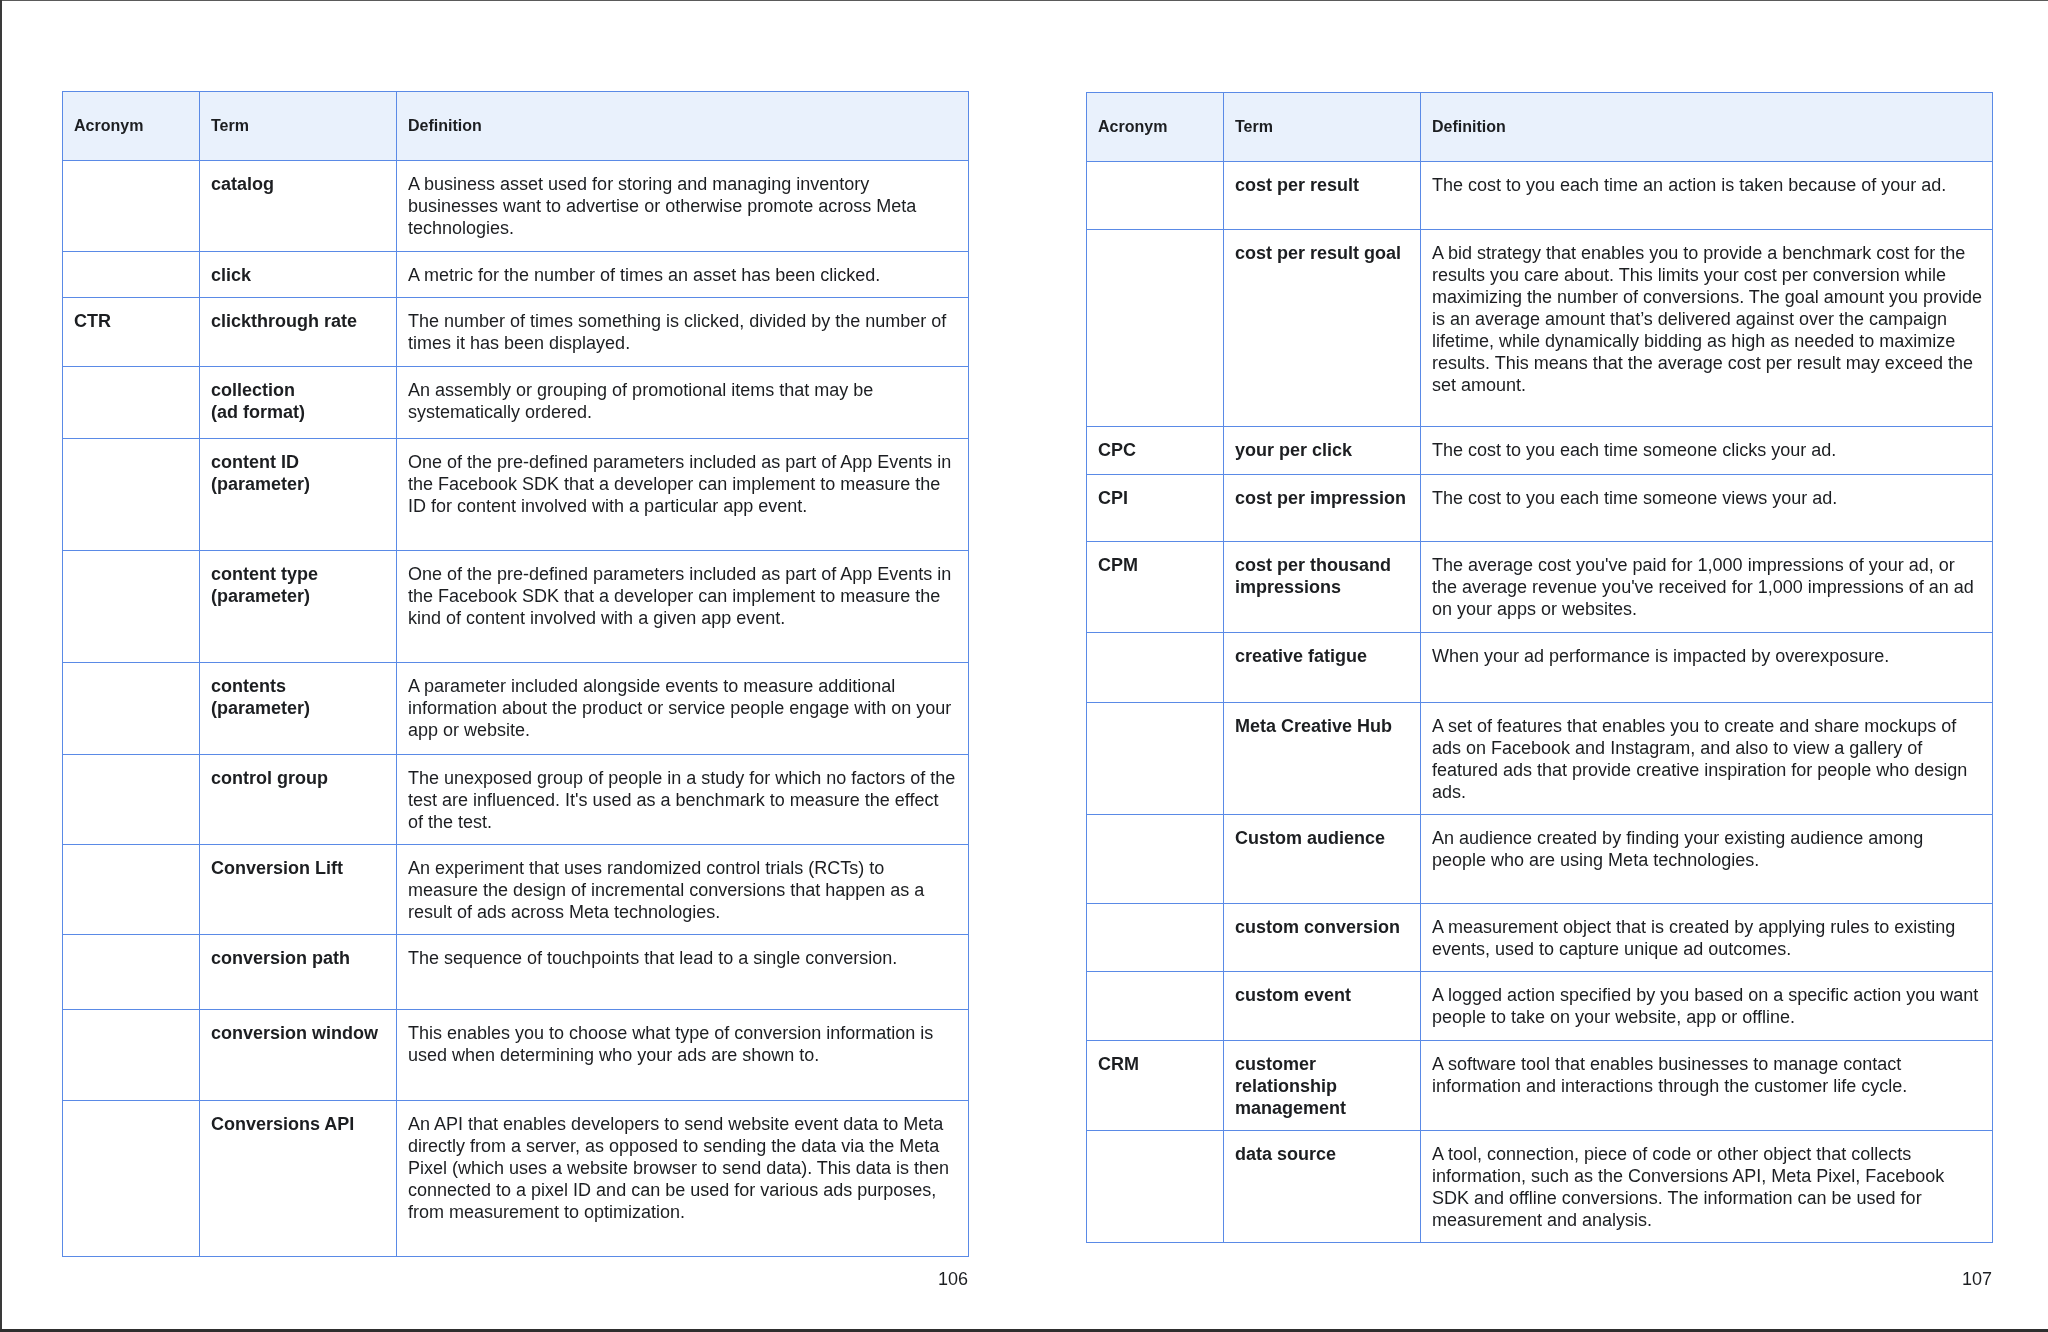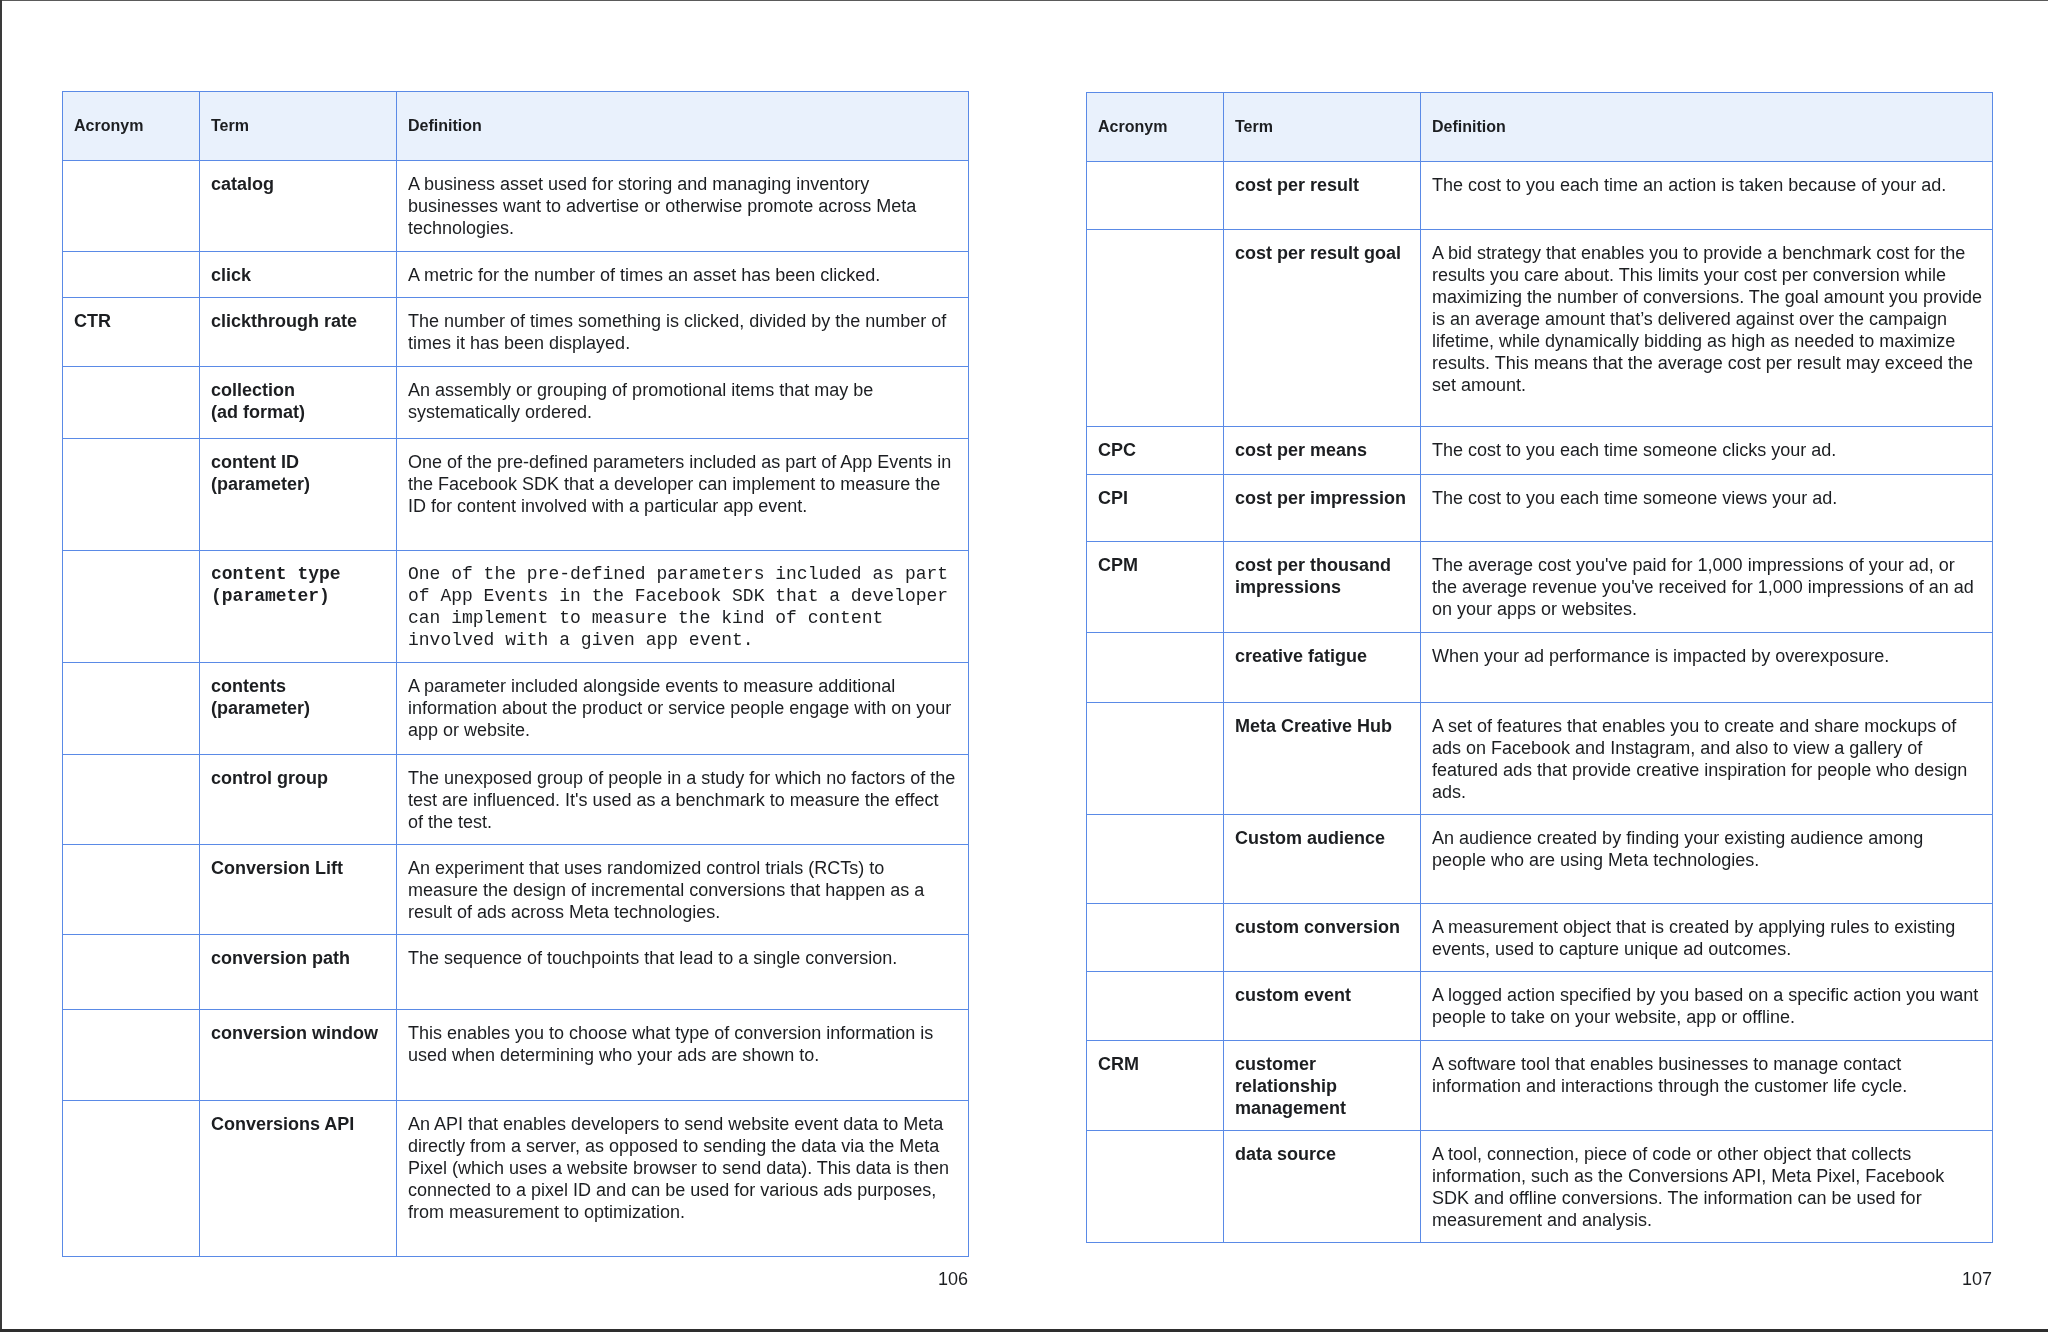--- a/index.html
+++ b/index.html
@@ -94,21 +94,21 @@
         <tr style="height: 72px;">
           <td class="acr"></td>
           <td class="term">collection<br>(ad format)</td>
           <td class="def">An assembly or grouping of promotional items that may be systematically ordered.</td>
         </tr>
         <tr style="height: 112px;">
           <td class="acr"></td>
           <td class="term">content ID<br>(parameter)</td>
           <td class="def">One of the pre-defined parameters included as part of App Events in the Facebook SDK that a developer can implement to measure the ID for content involved with a particular app event.</td>
         </tr>
-        <tr style="height: 112px; font-family: Liberation Mono, monospace;">
+        <tr style="height: 112px;">
           <td class="acr"></td>
           <td class="term">content type<br>(parameter)</td>
           <td class="def">One of the pre-defined parameters included as part of App Events in the Facebook SDK that a developer can implement to measure the kind of content involved with a given app event.</td>
         </tr>
         <tr style="height: 92px;">
           <td class="acr"></td>
           <td class="term">contents<br>(parameter)</td>
           <td class="def">A parameter included alongside events to measure additional information about the product or service people engage with on your app or website.</td>
         </tr>
         <tr style="height: 90px;">
@@ -162,21 +162,21 @@
           <td class="term">cost per result</td>
           <td class="def">The cost to you each time an action is taken because of your ad.</td>
         </tr>
         <tr style="height: 197px;">
           <td class="acr"></td>
           <td class="term">cost per result goal</td>
           <td class="def">A bid strategy that enables you to provide a benchmark cost for the results you care about. This limits your cost per conversion while maximizing the number of conversions. The goal amount you provide is an average amount that’s delivered against over the campaign lifetime, while dynamically bidding as high as needed to maximize results. This means that the average cost per result may exceed the set amount.</td>
         </tr>
         <tr style="height: 48px;">
           <td class="acr">CPC</td>
-          <td class="term">cost per means</td>
+          <td class="term">your per click</td>
           <td class="def">The cost to you each time someone clicks your ad.</td>
         </tr>
         <tr style="height: 67px;">
           <td class="acr">CPI</td>
           <td class="term">cost per impression</td>
           <td class="def">The cost to you each time someone views your ad.</td>
         </tr>
         <tr style="height: 91px;">
           <td class="acr">CPM</td>
           <td class="term">cost per thousand impressions</td>

